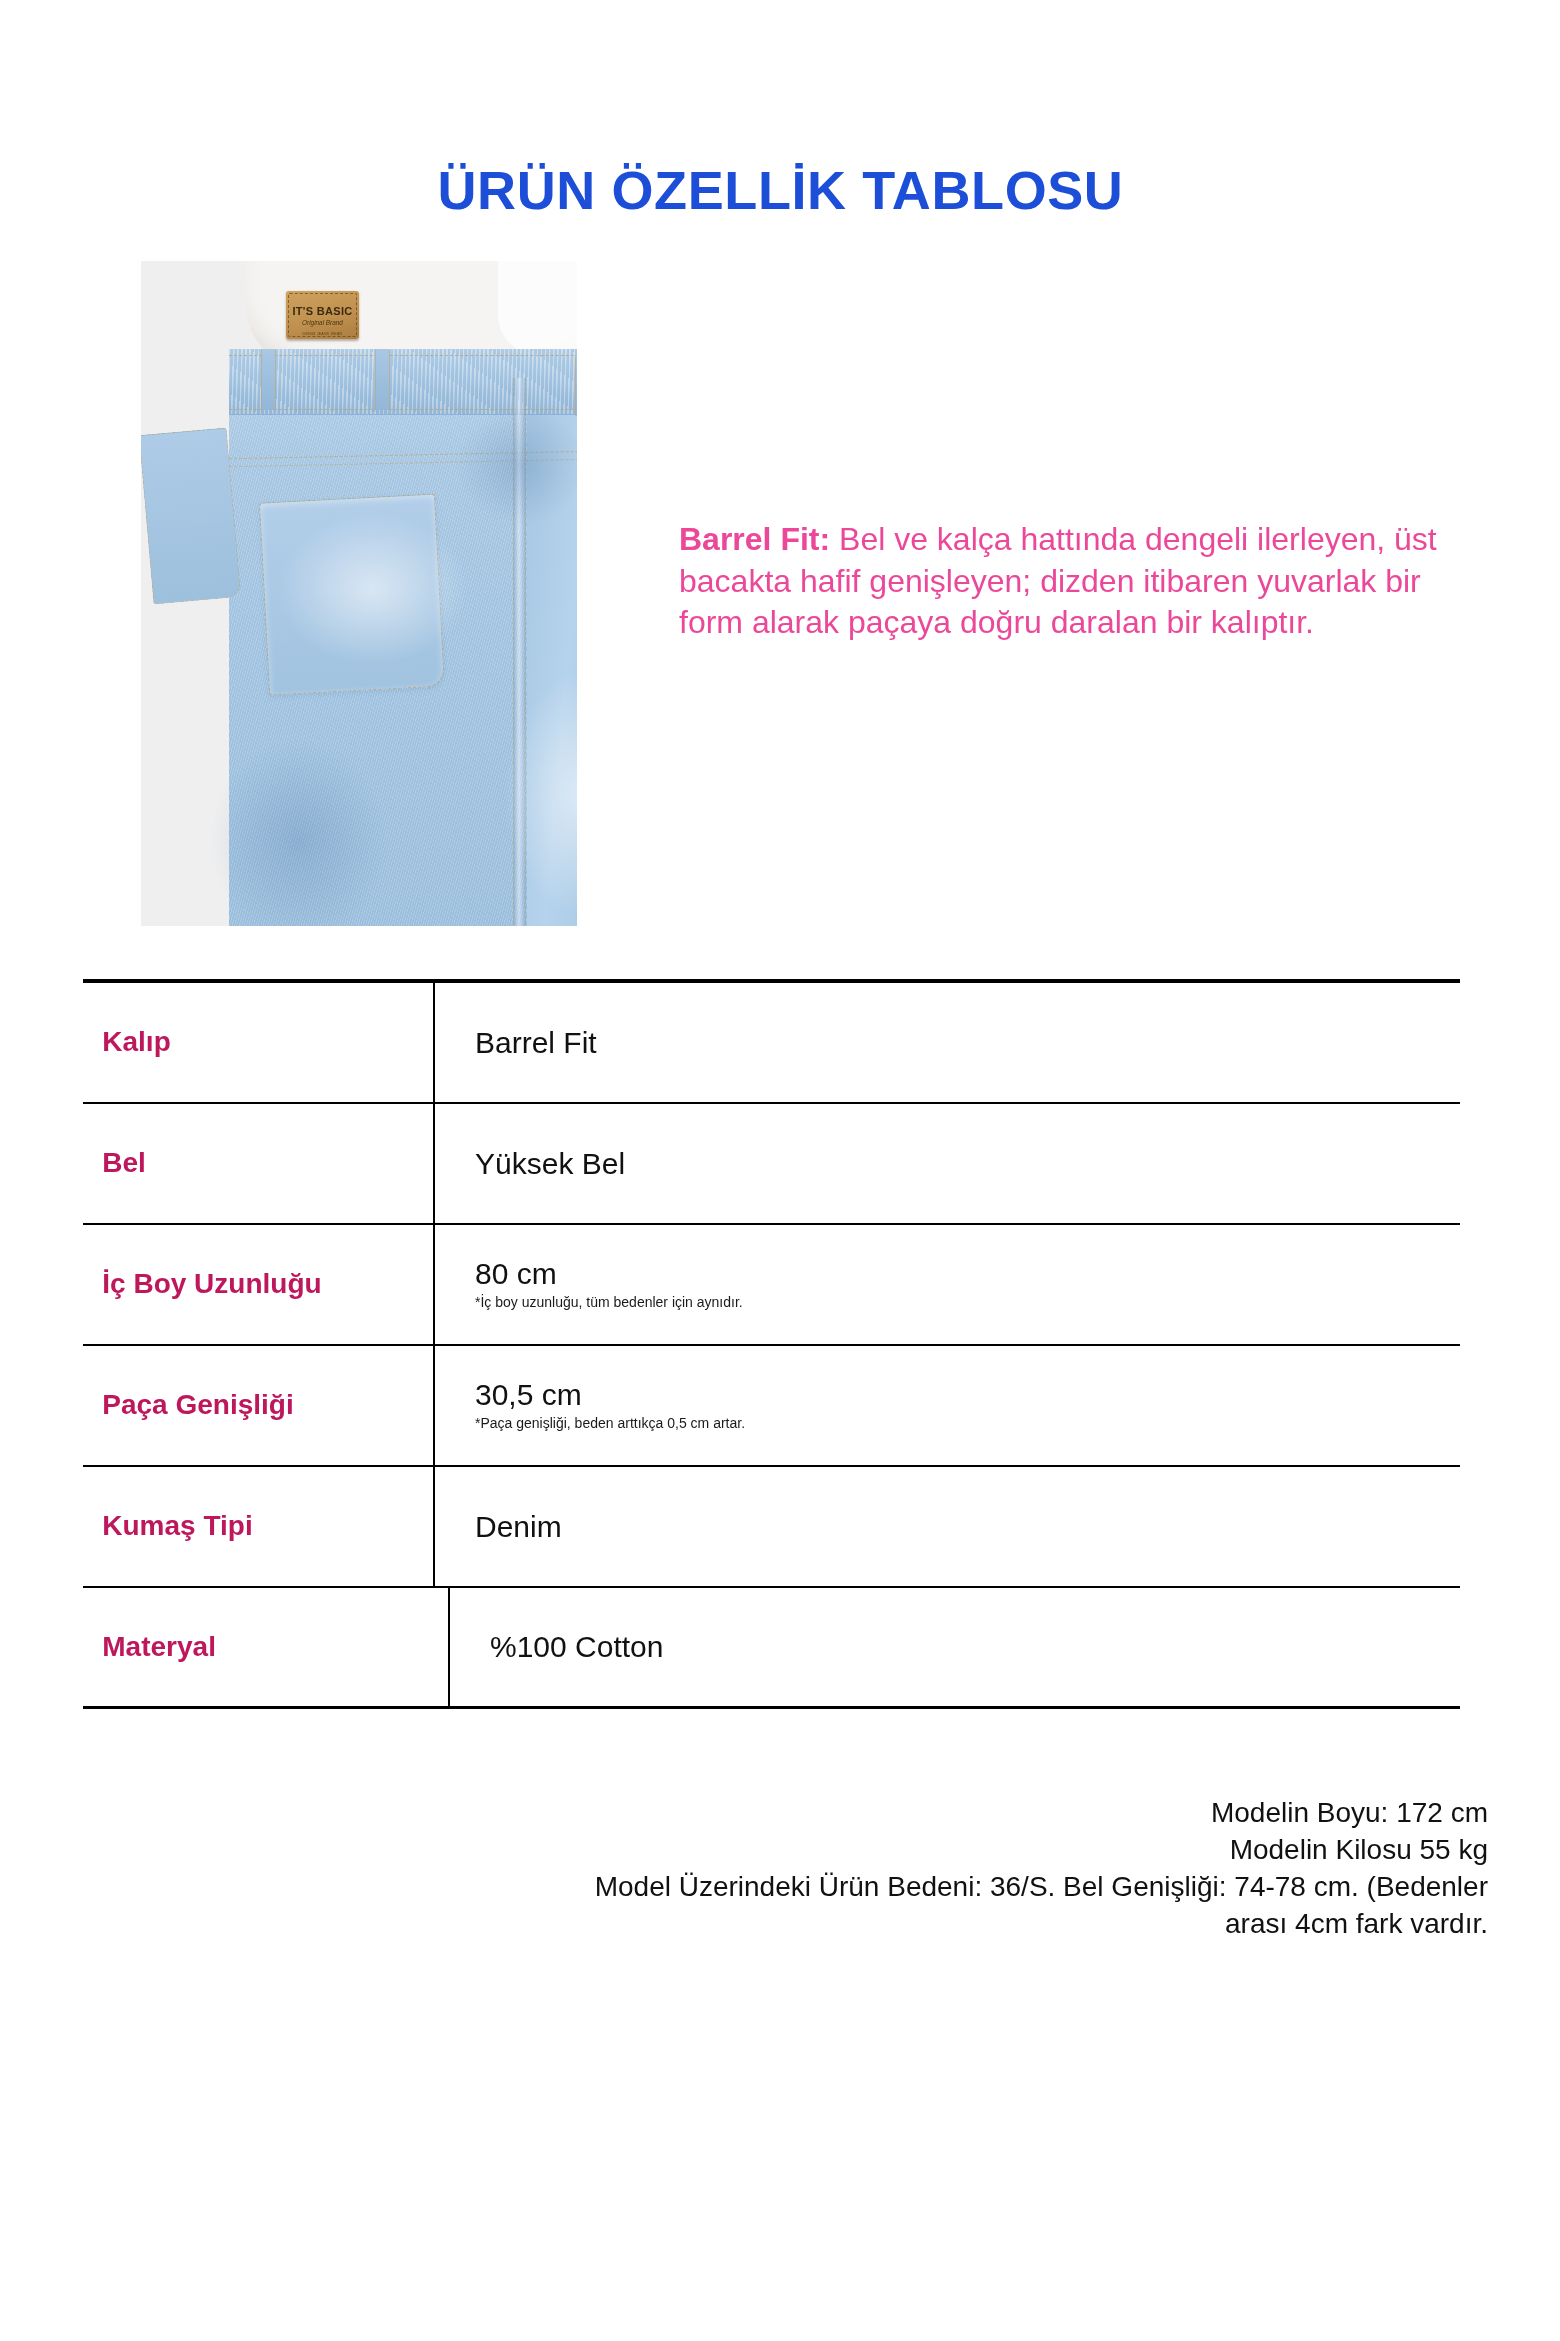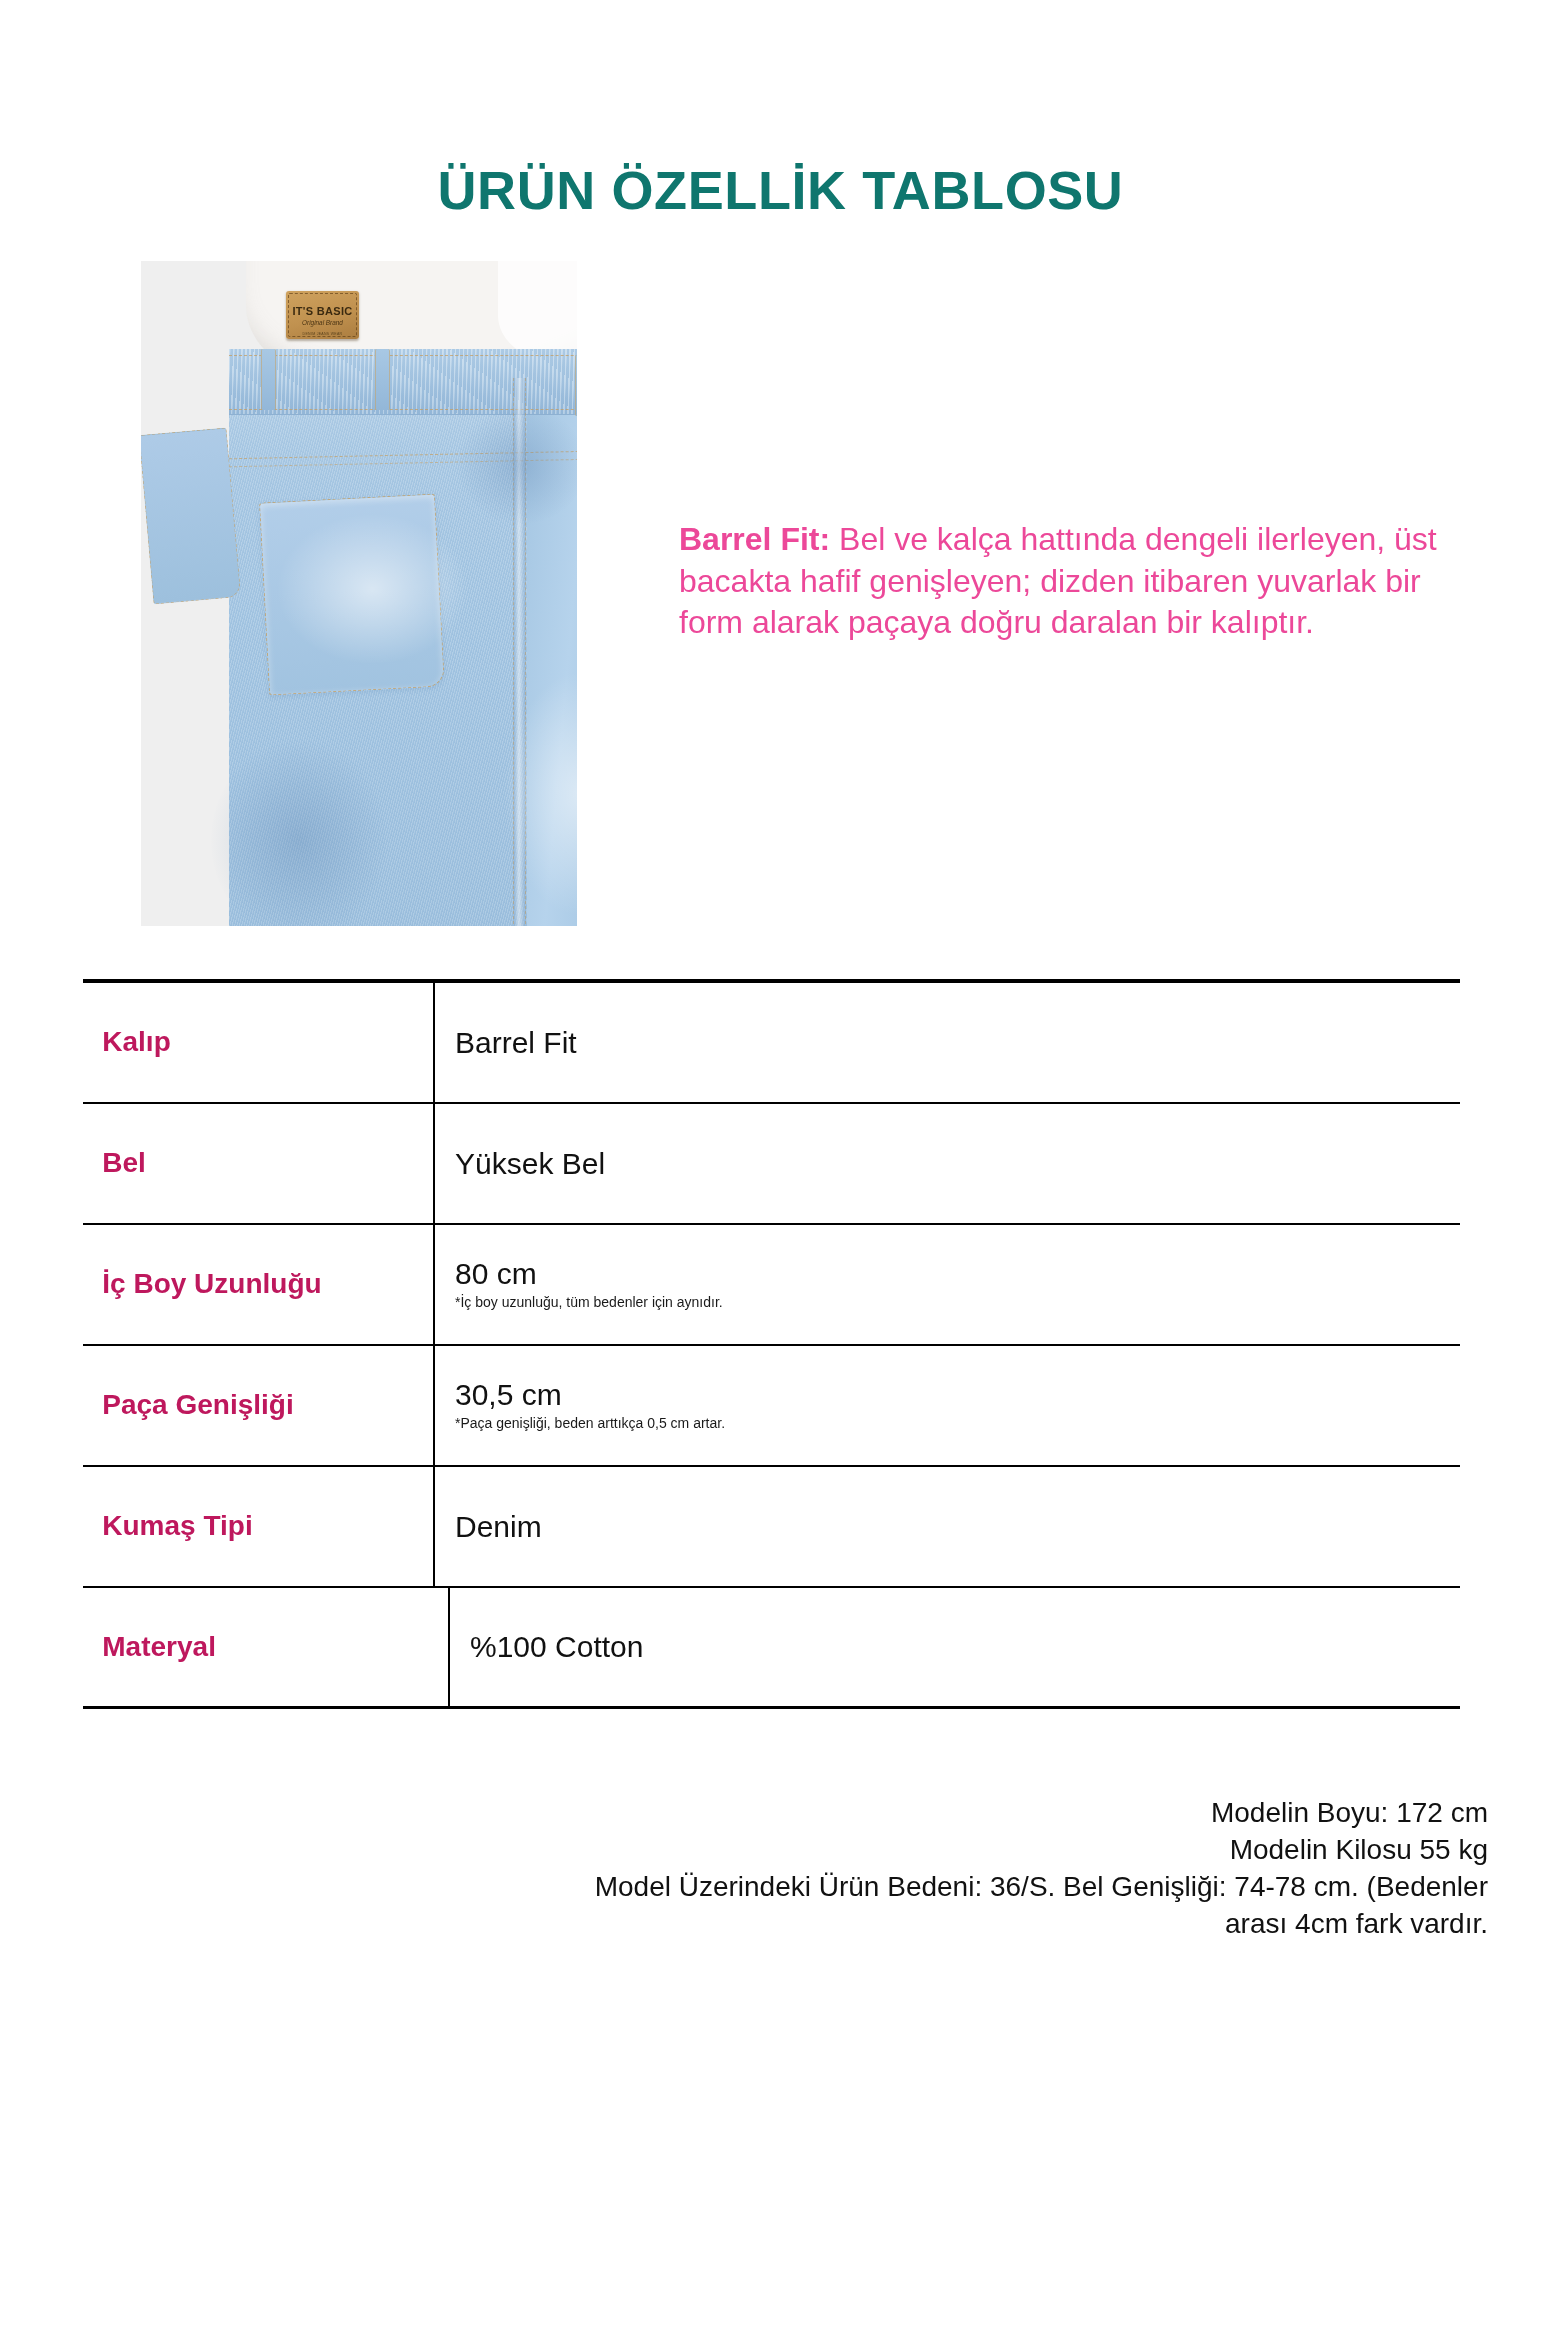--- a/index.html
+++ b/index.html
@@ -23,21 +23,21 @@
   
   .title {
     position: absolute;
     top: 159px;
     left: 0;
     width: 1561px;
     text-align: center;
     font-size: 54px;
     font-weight: 700;
     letter-spacing: 0.6px;
-    color: #0f766e;
+    color: #1d4ed8;
   }
 
   
   .photo {
     position: absolute;
     left: 141px;
     top: 261px;
     width: 436px;
     height: 665px;
     background: #efefef;
@@ -301,21 +301,21 @@
   .spec-key {
     width: 350px;
     flex: 0 0 350px;
     padding-left: 19.3px;
     font-size: 28px;
     font-weight: 700;
     color: #be185d;
   }
   .spec-val {
     flex: 1;
-    padding-left: 20px;
+    padding-left: 40px;
     border-left: 2.3px solid #000000;
     height: 121px;
     display: flex;
     flex-direction: column;
     justify-content: center;
   }
   .spec-val-main {
     font-size: 30px;
     font-weight: 400;
     color: #111111;

